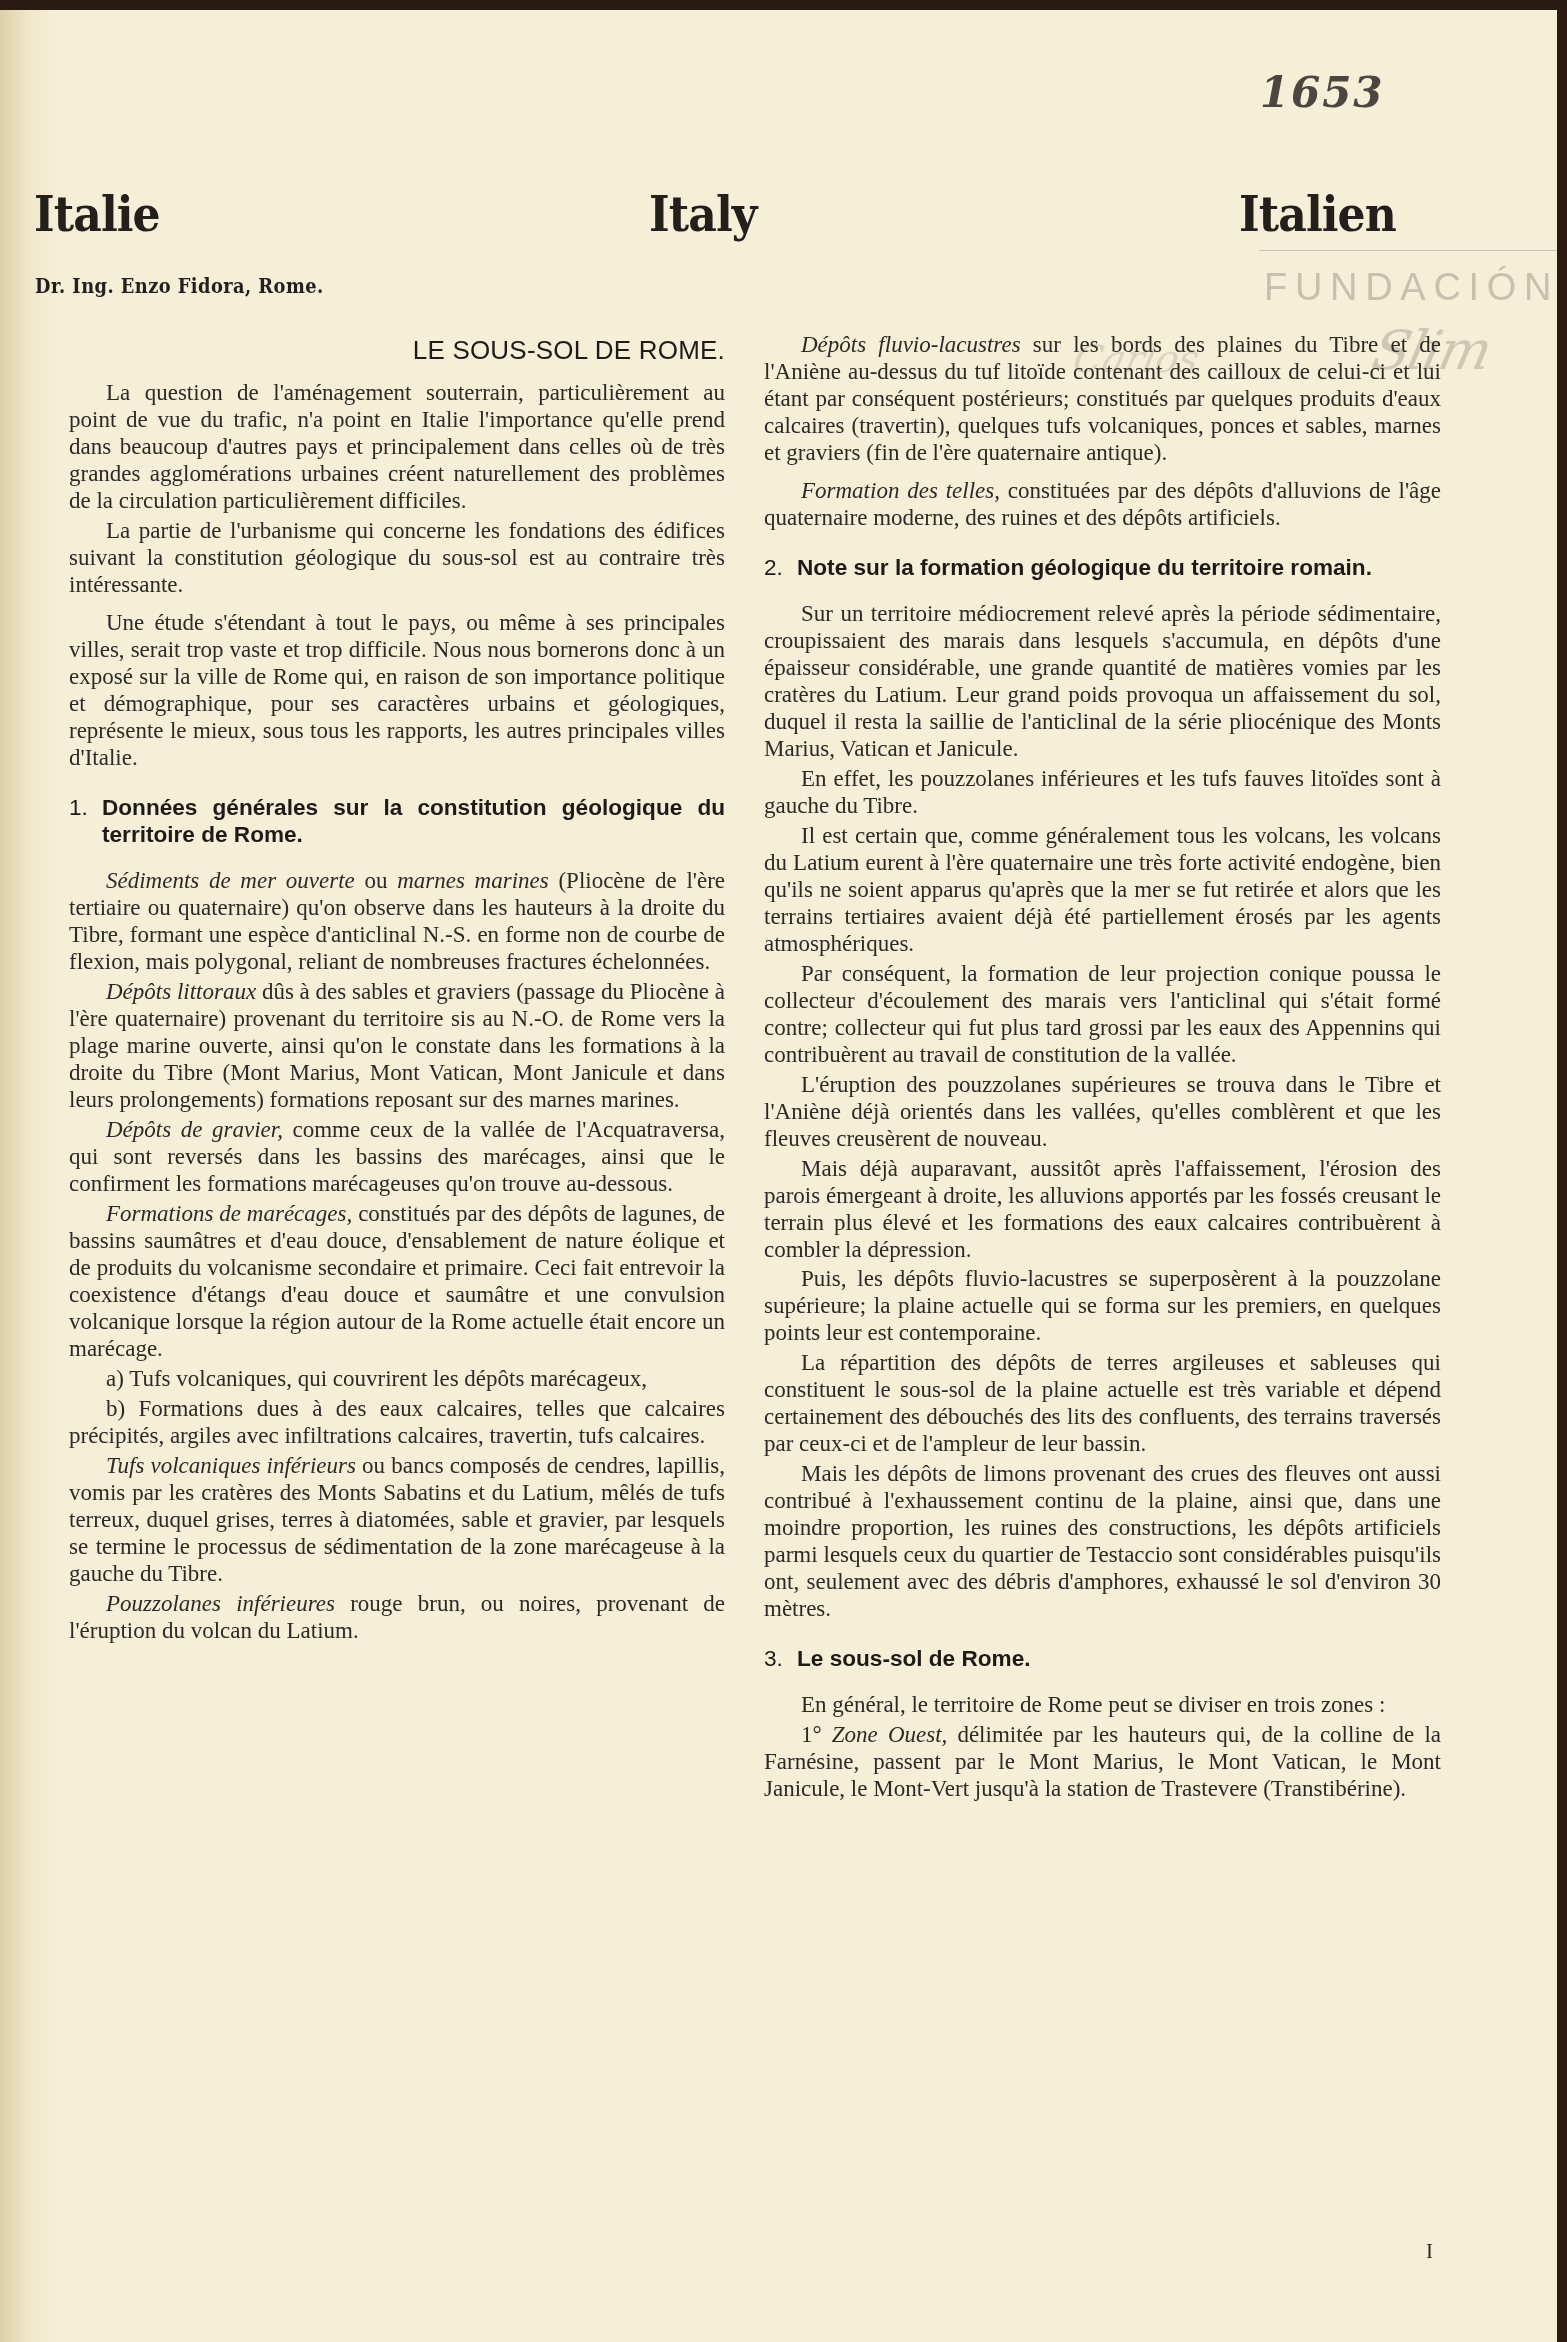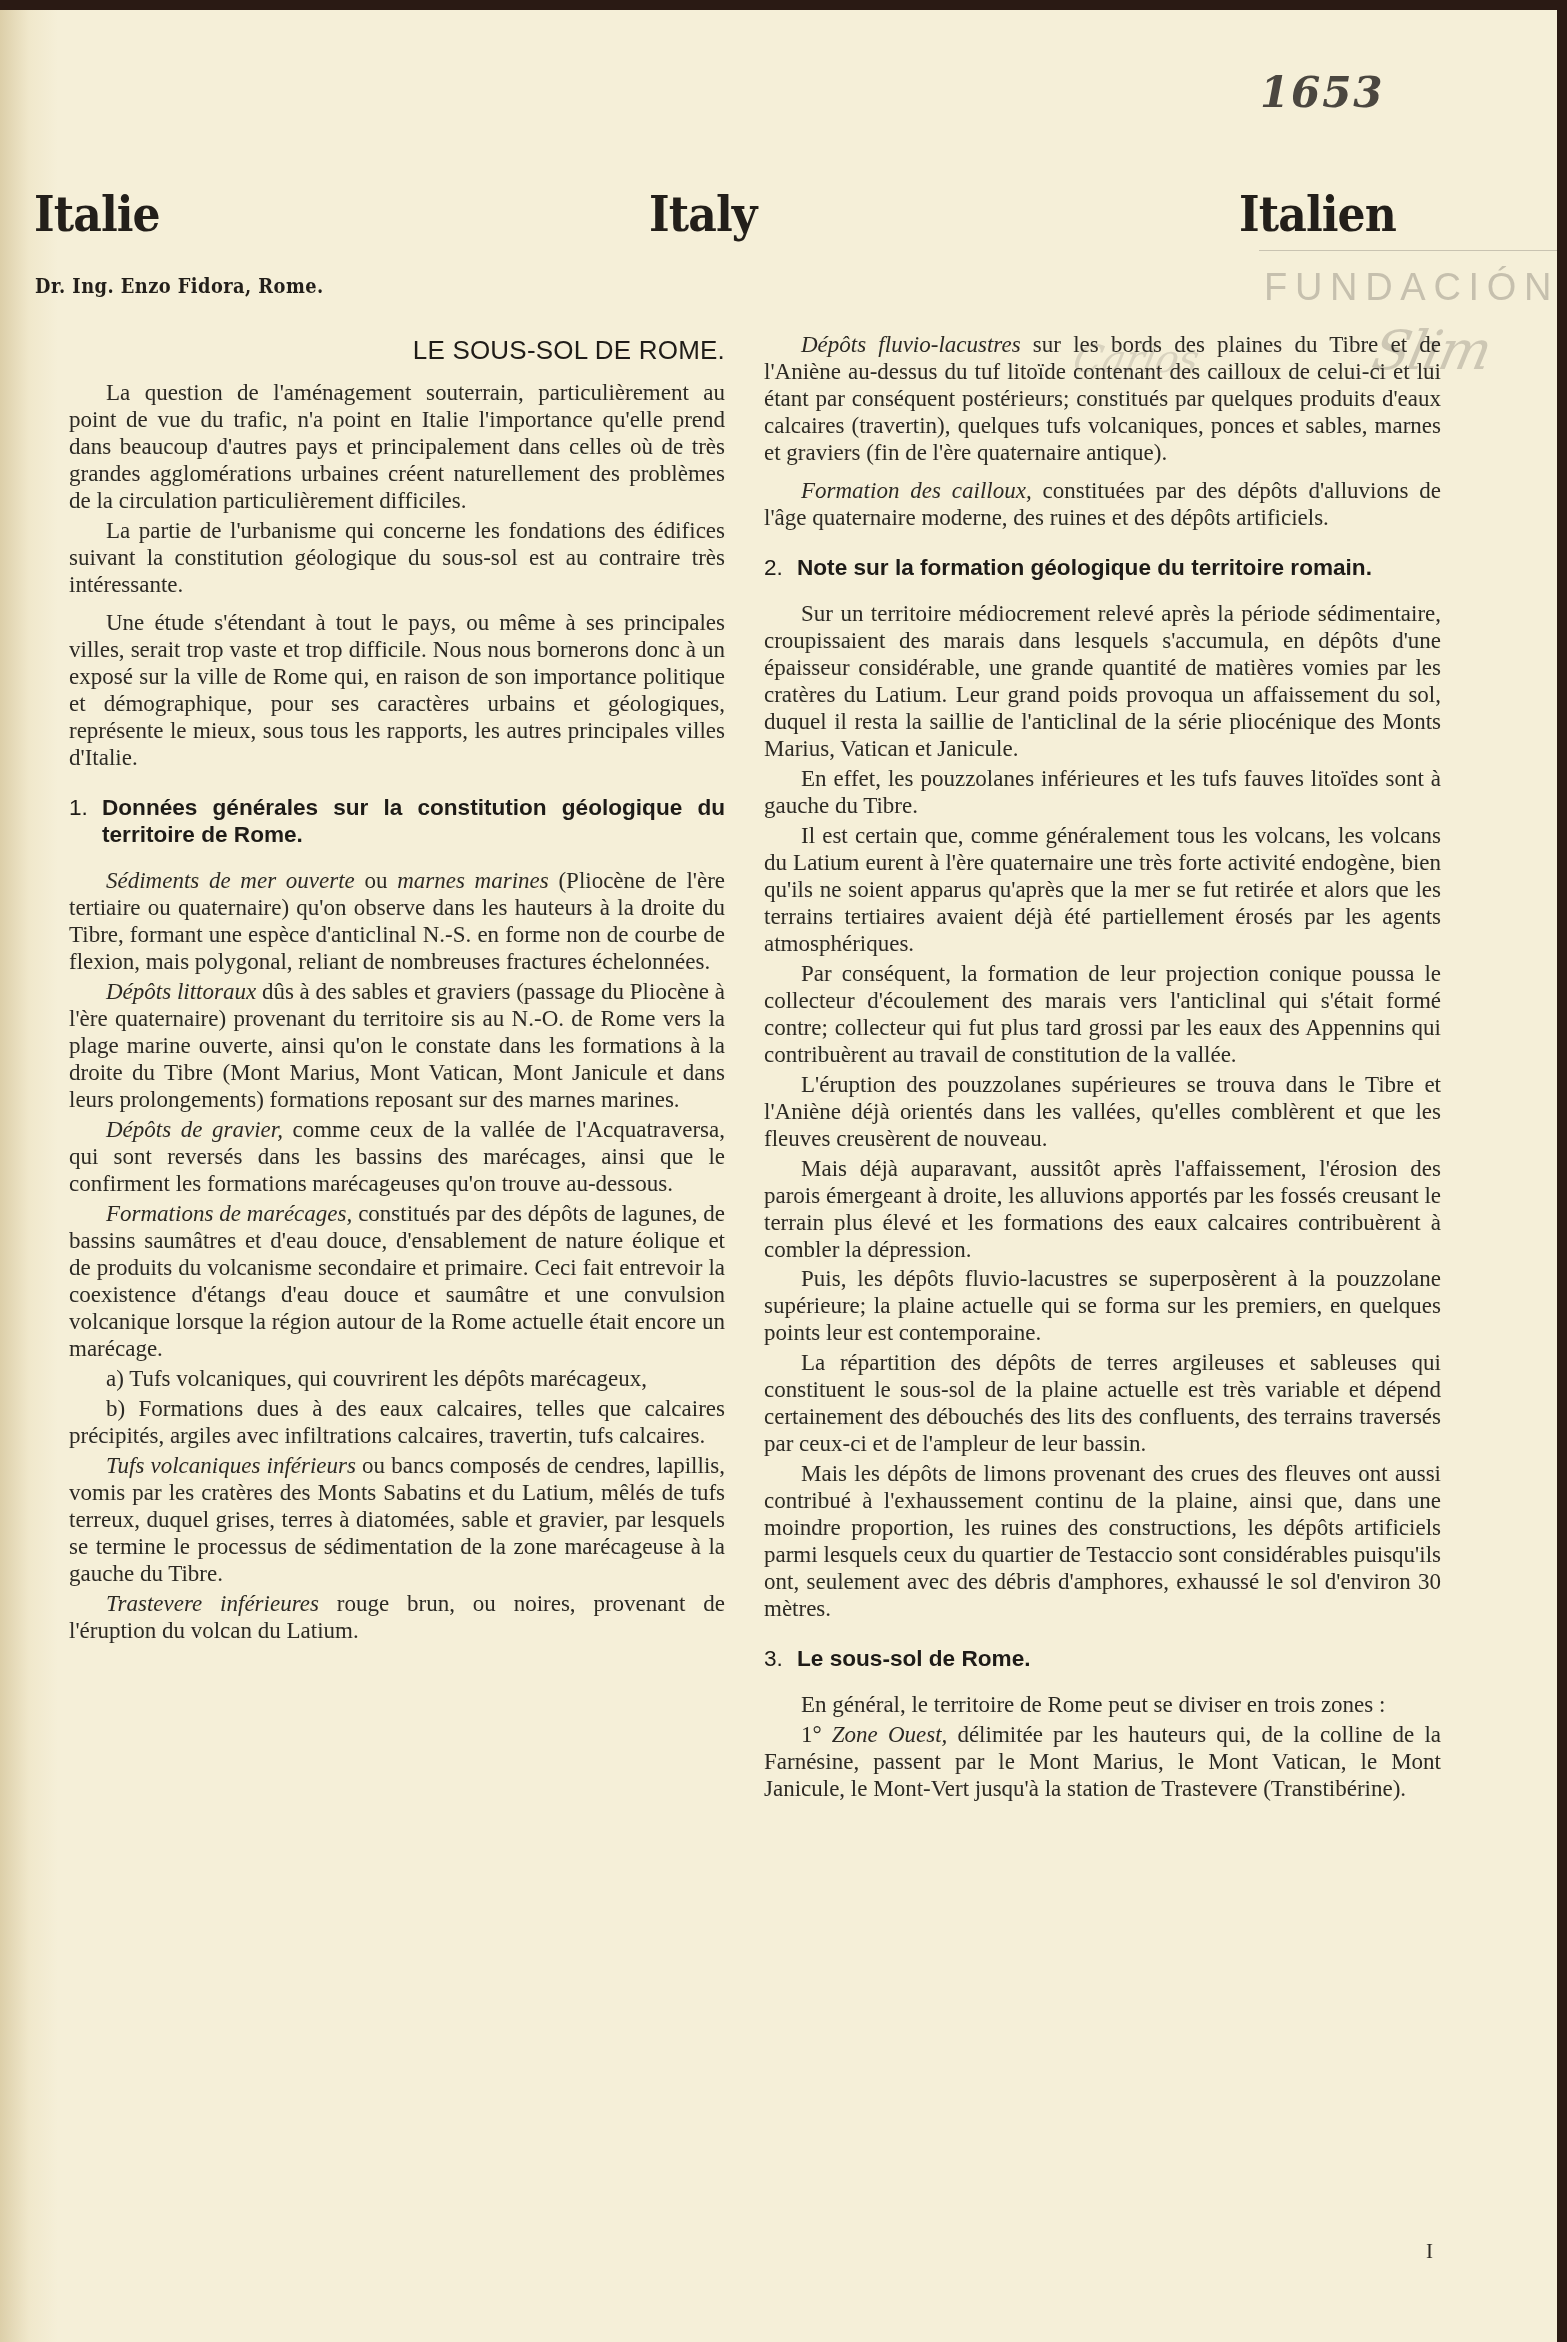--- a/index.html
+++ b/index.html
@@ -111,26 +111,26 @@
       <span class="txt">Données générales sur la constitution géologique du territoire de Rome.</span>
     </div>
 
     <p><span class="it">Sédiments de mer ouverte</span><span> ou </span><span class="it">marnes marines</span><span> (Pliocène de l'ère tertiaire ou quaternaire) qu'on observe dans les hauteurs à la droite du Tibre, formant une espèce d'anticlinal N.-S. en forme non de courbe de flexion, mais polygonal, reliant de nombreuses fractures échelonnées.</span></p>
     <p><span class="it">Dépôts littoraux</span><span> dûs à des sables et graviers (passage du Pliocène à l'ère quaternaire) provenant du territoire sis au N.-O. de Rome vers la plage marine ouverte, ainsi qu'on le constate dans les formations à la droite du Tibre (Mont Marius, Mont Vatican, Mont Janicule et dans leurs prolongements) formations reposant sur des marnes marines.</span></p>
     <p><span class="it">Dépôts de gravier,</span><span> comme ceux de la vallée de l'Acquatraversa, qui sont reversés dans les bassins des marécages, ainsi que le confirment les formations marécageuses qu'on trouve au-dessous.</span></p>
     <p><span class="it">Formations de marécages,</span><span> constitués par des dépôts de lagunes, de bassins saumâtres et d'eau douce, d'ensablement de nature éolique et de produits du volcanisme secondaire et primaire. Ceci fait entrevoir la coexistence d'étangs d'eau douce et saumâtre et une convulsion volcanique lorsque la région autour de la Rome actuelle était encore un marécage.</span></p>
     <p>a) Tufs volcaniques, qui couvrirent les dépôts marécageux,</p>
     <p>b) Formations dues à des eaux calcaires, telles que calcaires précipités, argiles avec infiltrations calcaires, travertin, tufs calcaires.</p>
     <p><span class="it">Tufs volcaniques inférieurs</span><span> ou bancs composés de cendres, lapillis, vomis par les cratères des Monts Sabatins et du Latium, mêlés de tufs terreux, duquel grises, terres à diatomées, sable et gravier, par lesquels se termine le processus de sédimentation de la zone marécageuse à la gauche du Tibre.</span></p>
-    <p><span class="it">Trastevere inférieures</span><span> rouge brun, ou noires, provenant de l'éruption du volcan du Latium.</span></p>
+    <p><span class="it">Pouzzolanes inférieures</span><span> rouge brun, ou noires, provenant de l'éruption du volcan du Latium.</span></p>
   </div>
 
   <div class="col" id="col-right">
     <p><span class="it">Dépôts fluvio-lacustres</span><span> sur les bords des plaines du Tibre et de l'Aniène au-dessus du tuf litoïde contenant des cailloux de celui-ci et lui étant par conséquent postérieurs; constitués par quelques produits d'eaux calcaires (travertin), quelques tufs volcaniques, ponces et sables, marnes et graviers (fin de l'ère quaternaire antique).</span></p>
-    <p class="gap-s"><span class="it">Formation des cailloux,</span><span> constituées par des dépôts d'alluvions de l'âge quaternaire moderne, des ruines et des dépôts artificiels.</span></p>
+    <p class="gap-s"><span class="it">Formation des telles,</span><span> constituées par des dépôts d'alluvions de l'âge quaternaire moderne, des ruines et des dépôts artificiels.</span></p>
 
     <div class="section-heading">
       <span class="num">2.</span>
       <span class="txt">Note sur la formation géologique du territoire romain.</span>
     </div>
 
     <p>Sur un territoire médiocrement relevé après la période sédimentaire, croupissaient des marais dans lesquels s'accumula, en dépôts d'une épaisseur considérable, une grande quantité de matières vomies par les cratères du Latium. Leur grand poids provoqua un affaissement du sol, duquel il resta la saillie de l'anticlinal de la série pliocénique des Monts Marius, Vatican et Janicule.</p>
     <p>En effet, les pouzzolanes inférieures et les tufs fauves litoïdes sont à gauche du Tibre.</p>
     <p>Il est certain que, comme généralement tous les volcans, les volcans du Latium eurent à l'ère quaternaire une très forte activité endogène, bien qu'ils ne soient apparus qu'après que la mer se fut retirée et alors que les terrains tertiaires avaient déjà été partiellement érosés par les agents atmosphériques.</p>
     <p>Par conséquent, la formation de leur projection conique poussa le collecteur d'écoulement des marais vers l'anticlinal qui s'était formé contre; collecteur qui fut plus tard grossi par les eaux des Appennins qui contribuèrent au travail de constitution de la vallée.</p>

